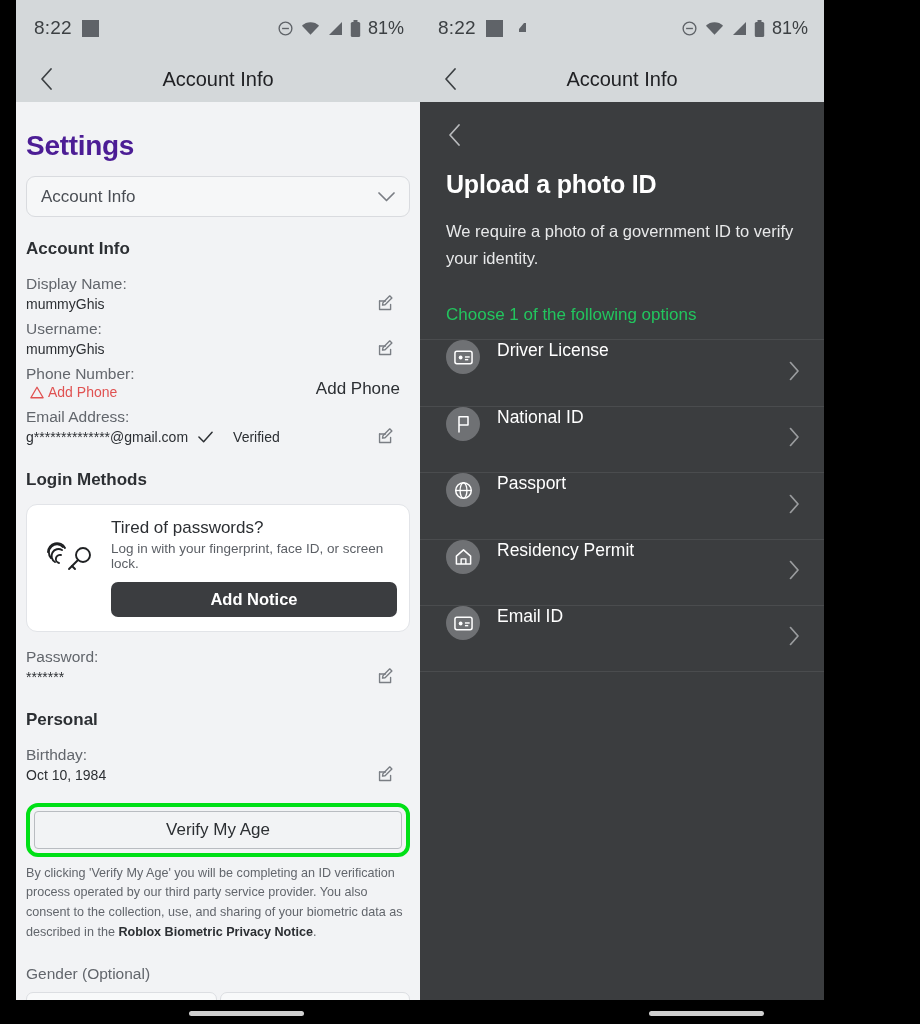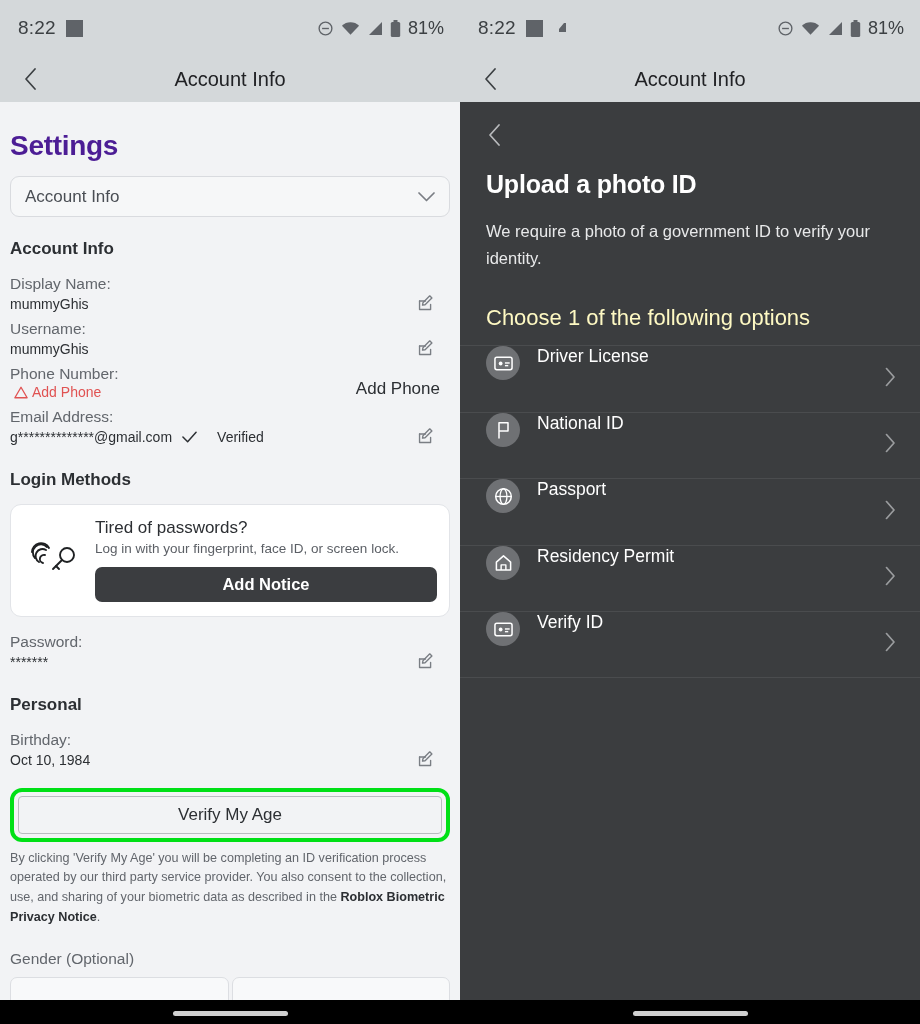--- a/index.html
+++ b/index.html
@@ -2,21 +2,21 @@
 <html><head>
 <meta charset="utf-8">
 <style>
   * { margin:0; padding:0; box-sizing:border-box; }
   html,body { width:920px; height:1024px; }
   body {
     font-family:"Liberation Sans", sans-serif;
     background:#000;
     overflow:hidden;
   }
-  .screen { position:relative; width:920px; height:1024px; display:flex; }
+  .screen { position:relative; width:808px; height:1024px; display:flex;margin-left:16px; }
 
   
   .panel { width:460px; height:1024px; position:relative; overflow:hidden; }
 
   
   .statusbar {
     height:56px; background:#d4d8da; display:flex; align-items:center;
     padding:0 18px; position:relative;
   }
   .sb-time { font-size:19px; color:#3c4043; font-weight:400; letter-spacing:.2px; }
@@ -92,21 +92,21 @@
   .gender-h { font-size:15.5px; color:#62666c; margin-top:22px; }
   .gender-row { display:flex; gap:3px; margin-top:9px; }
   .gender-box { flex:1; height:40px; border:1px solid #dcdee2; border-radius:7px; background:#f8f9fa; }
 
   
   .right { background:#3b3d3f; }
   .r-back { padding:22px 0 0 28px; }
   .r-head { padding:20px 26px 0 26px; }
   .r-title { font-size:25px; font-weight:bold; color:#fff; letter-spacing:-.2px; }
   .r-desc { font-size:16.5px; color:#e8e9ea; line-height:27px; margin-top:19px; }
-  .r-choose { font-size:22px; color:#fef9c3; margin-top:33px; margin-bottom:14px; }
+  .r-choose { font-size:17px; color:#22c55e; margin-top:33px; margin-bottom:14px; }
 
   .opt {
     height:66.5px; display:flex; align-items:flex-start; padding:0 24px 0 26px;
     border-top:1px solid #4a4c4e; position:relative; cursor:pointer;
   }
   .opt:last-of-type { border-bottom:1px solid #4a4c4e; }
   .opt-ic {
     width:34px; height:34px; border-radius:50%; background:#6f7174;
     display:flex; align-items:center; justify-content:center; flex:0 0 34px;
   }
@@ -412,21 +412,21 @@
 
       <div class="opt">
         <span class="opt-ic">
           <svg width="19" height="15" viewBox="0 0 20 15">
             <rect x="1" y="1" width="18" height="13" rx="2" fill="none" stroke="#fff" stroke-width="1.6"></rect>
             <circle cx="7" cy="7.5" r="2" fill="#fff"></circle>
             <rect x="11.5" y="6.2" width="5" height="1.5" fill="#fff"></rect>
             <rect x="11.5" y="9" width="3.5" height="1.5" fill="#fff"></rect>
           </svg>
         </span>
-        <span class="opt-label">Verify ID</span>
+        <span class="opt-label">Email ID</span>
         <span class="opt-chev">
           <svg width="11" height="19" viewBox="0 0 11 19">
             <path d="M1.5 1 L9 9.5 L1.5 18" fill="none" stroke="#9a9c9e" stroke-width="1.7" stroke-linecap="round" stroke-linejoin="round"></path>
           </svg>
         </span>
       </div>
     </div>
   </div>
 
   <div class="navbar">

